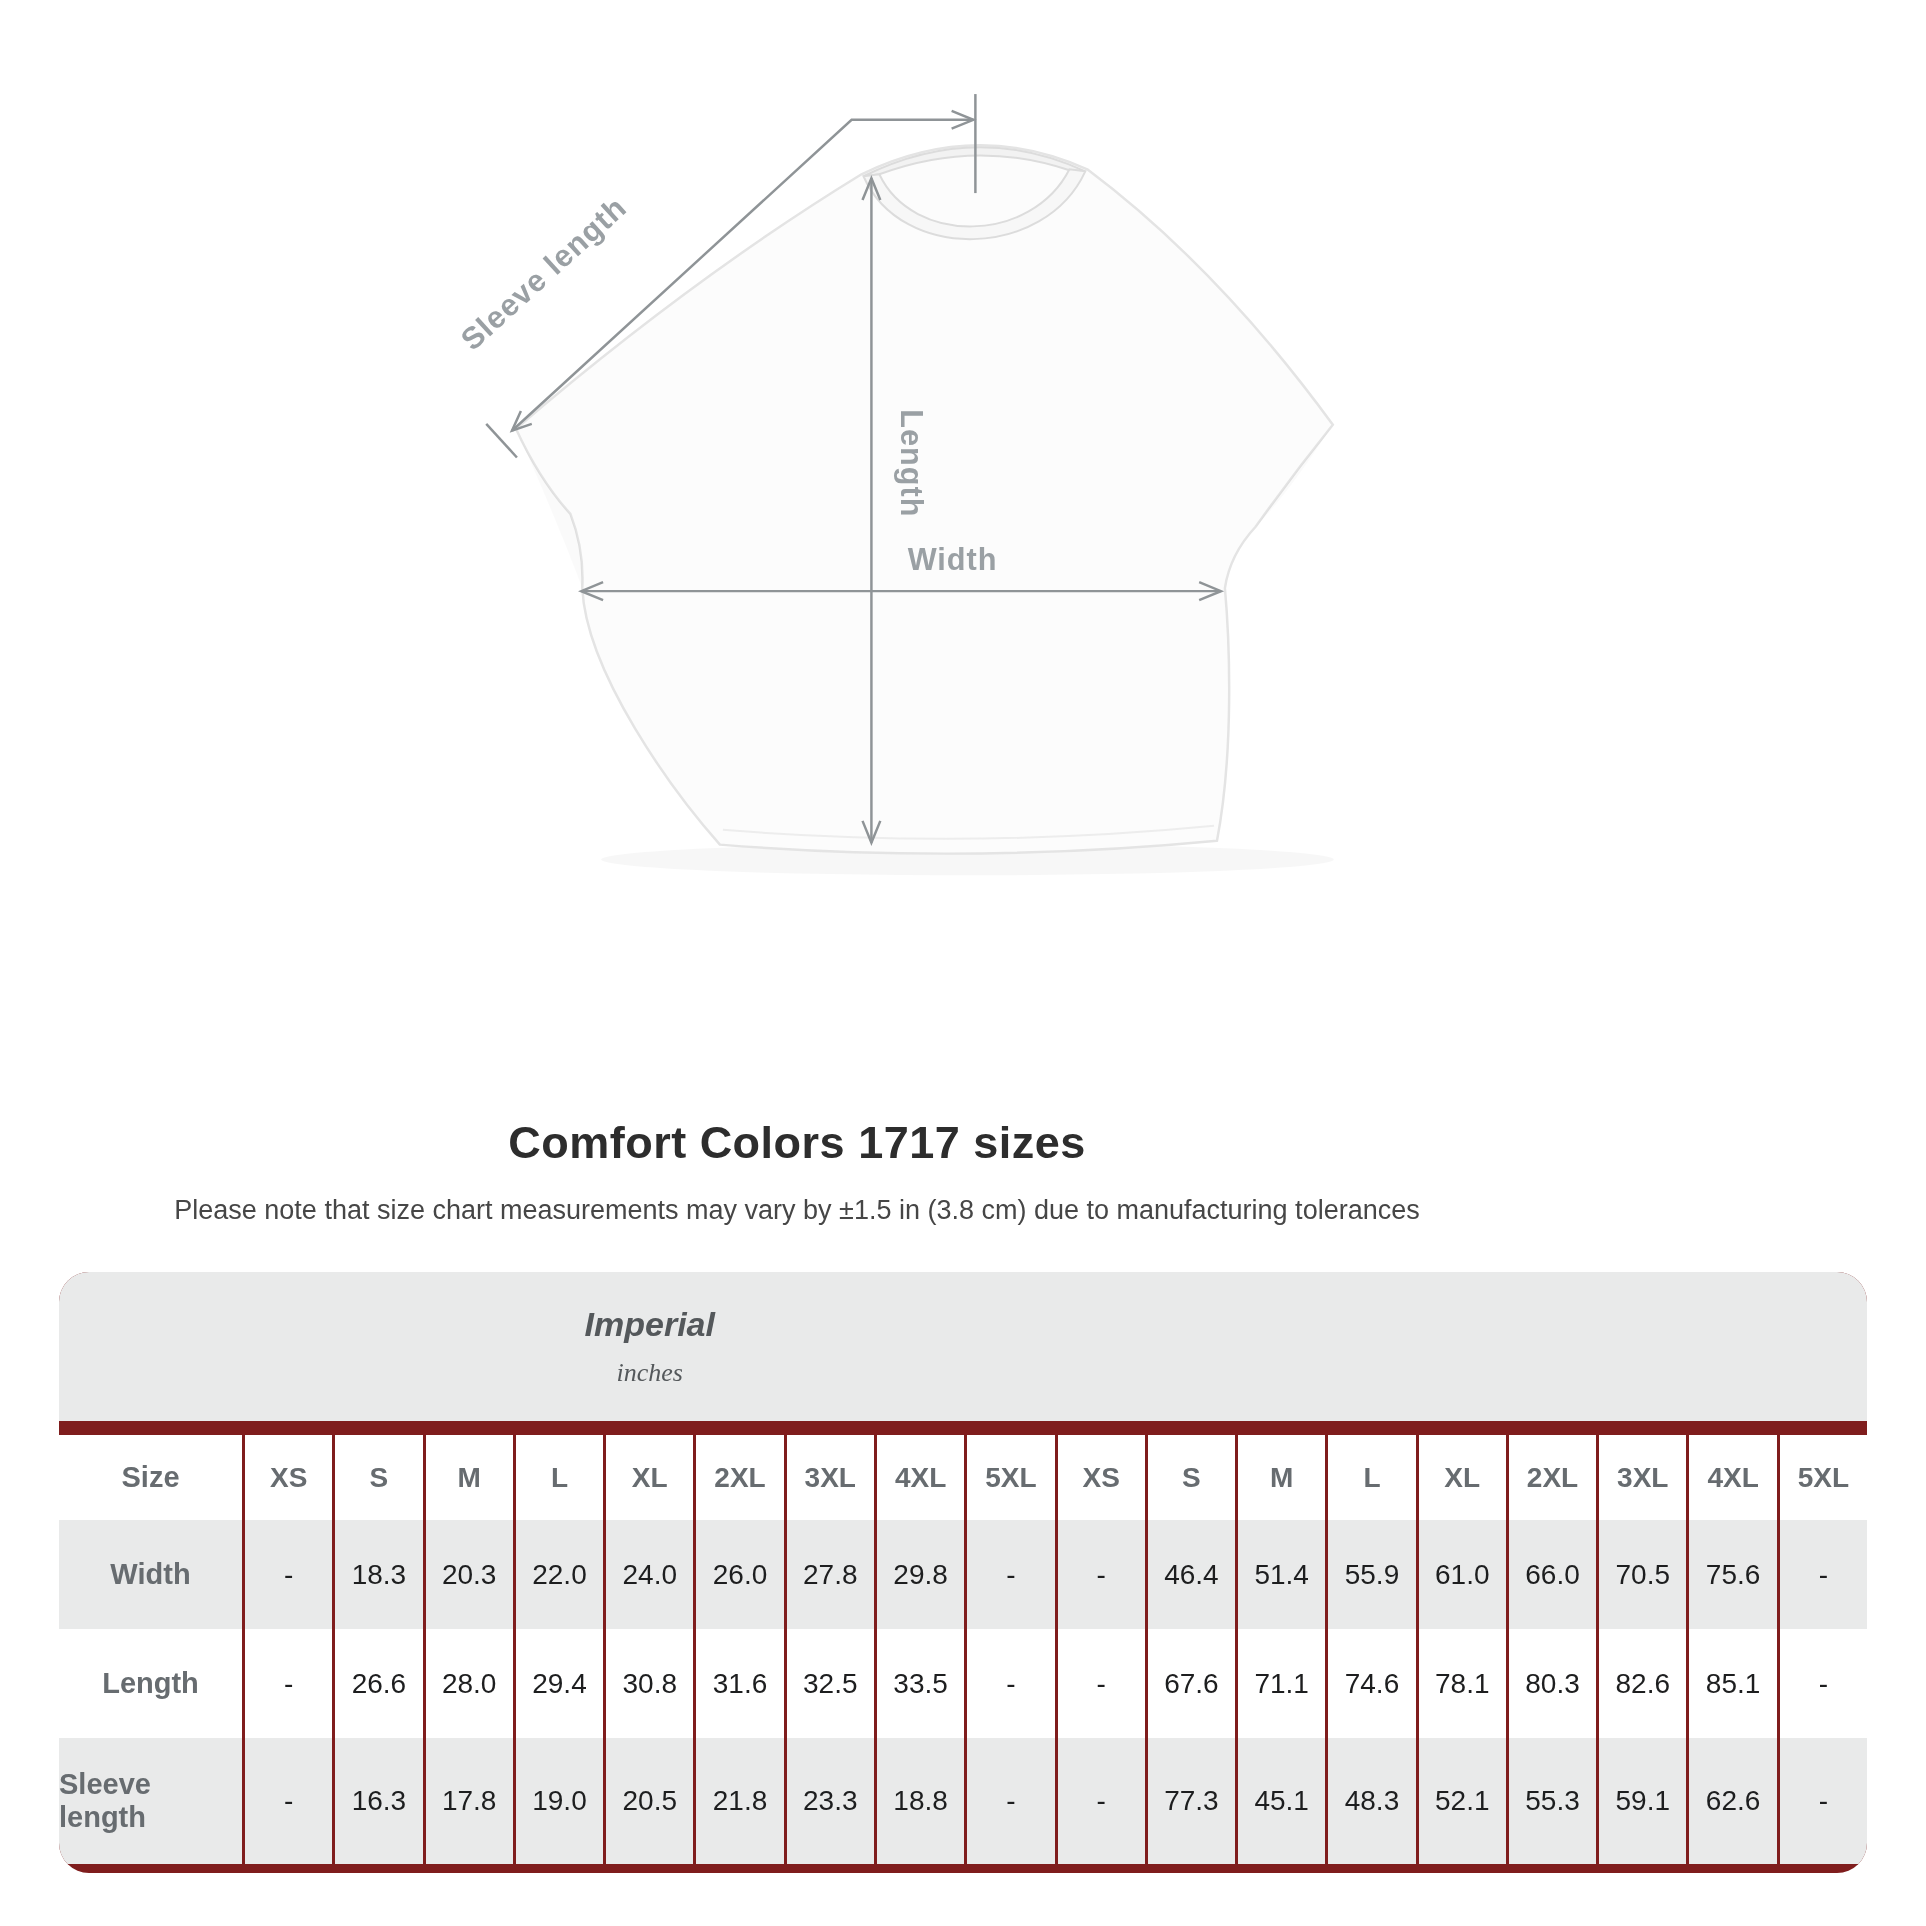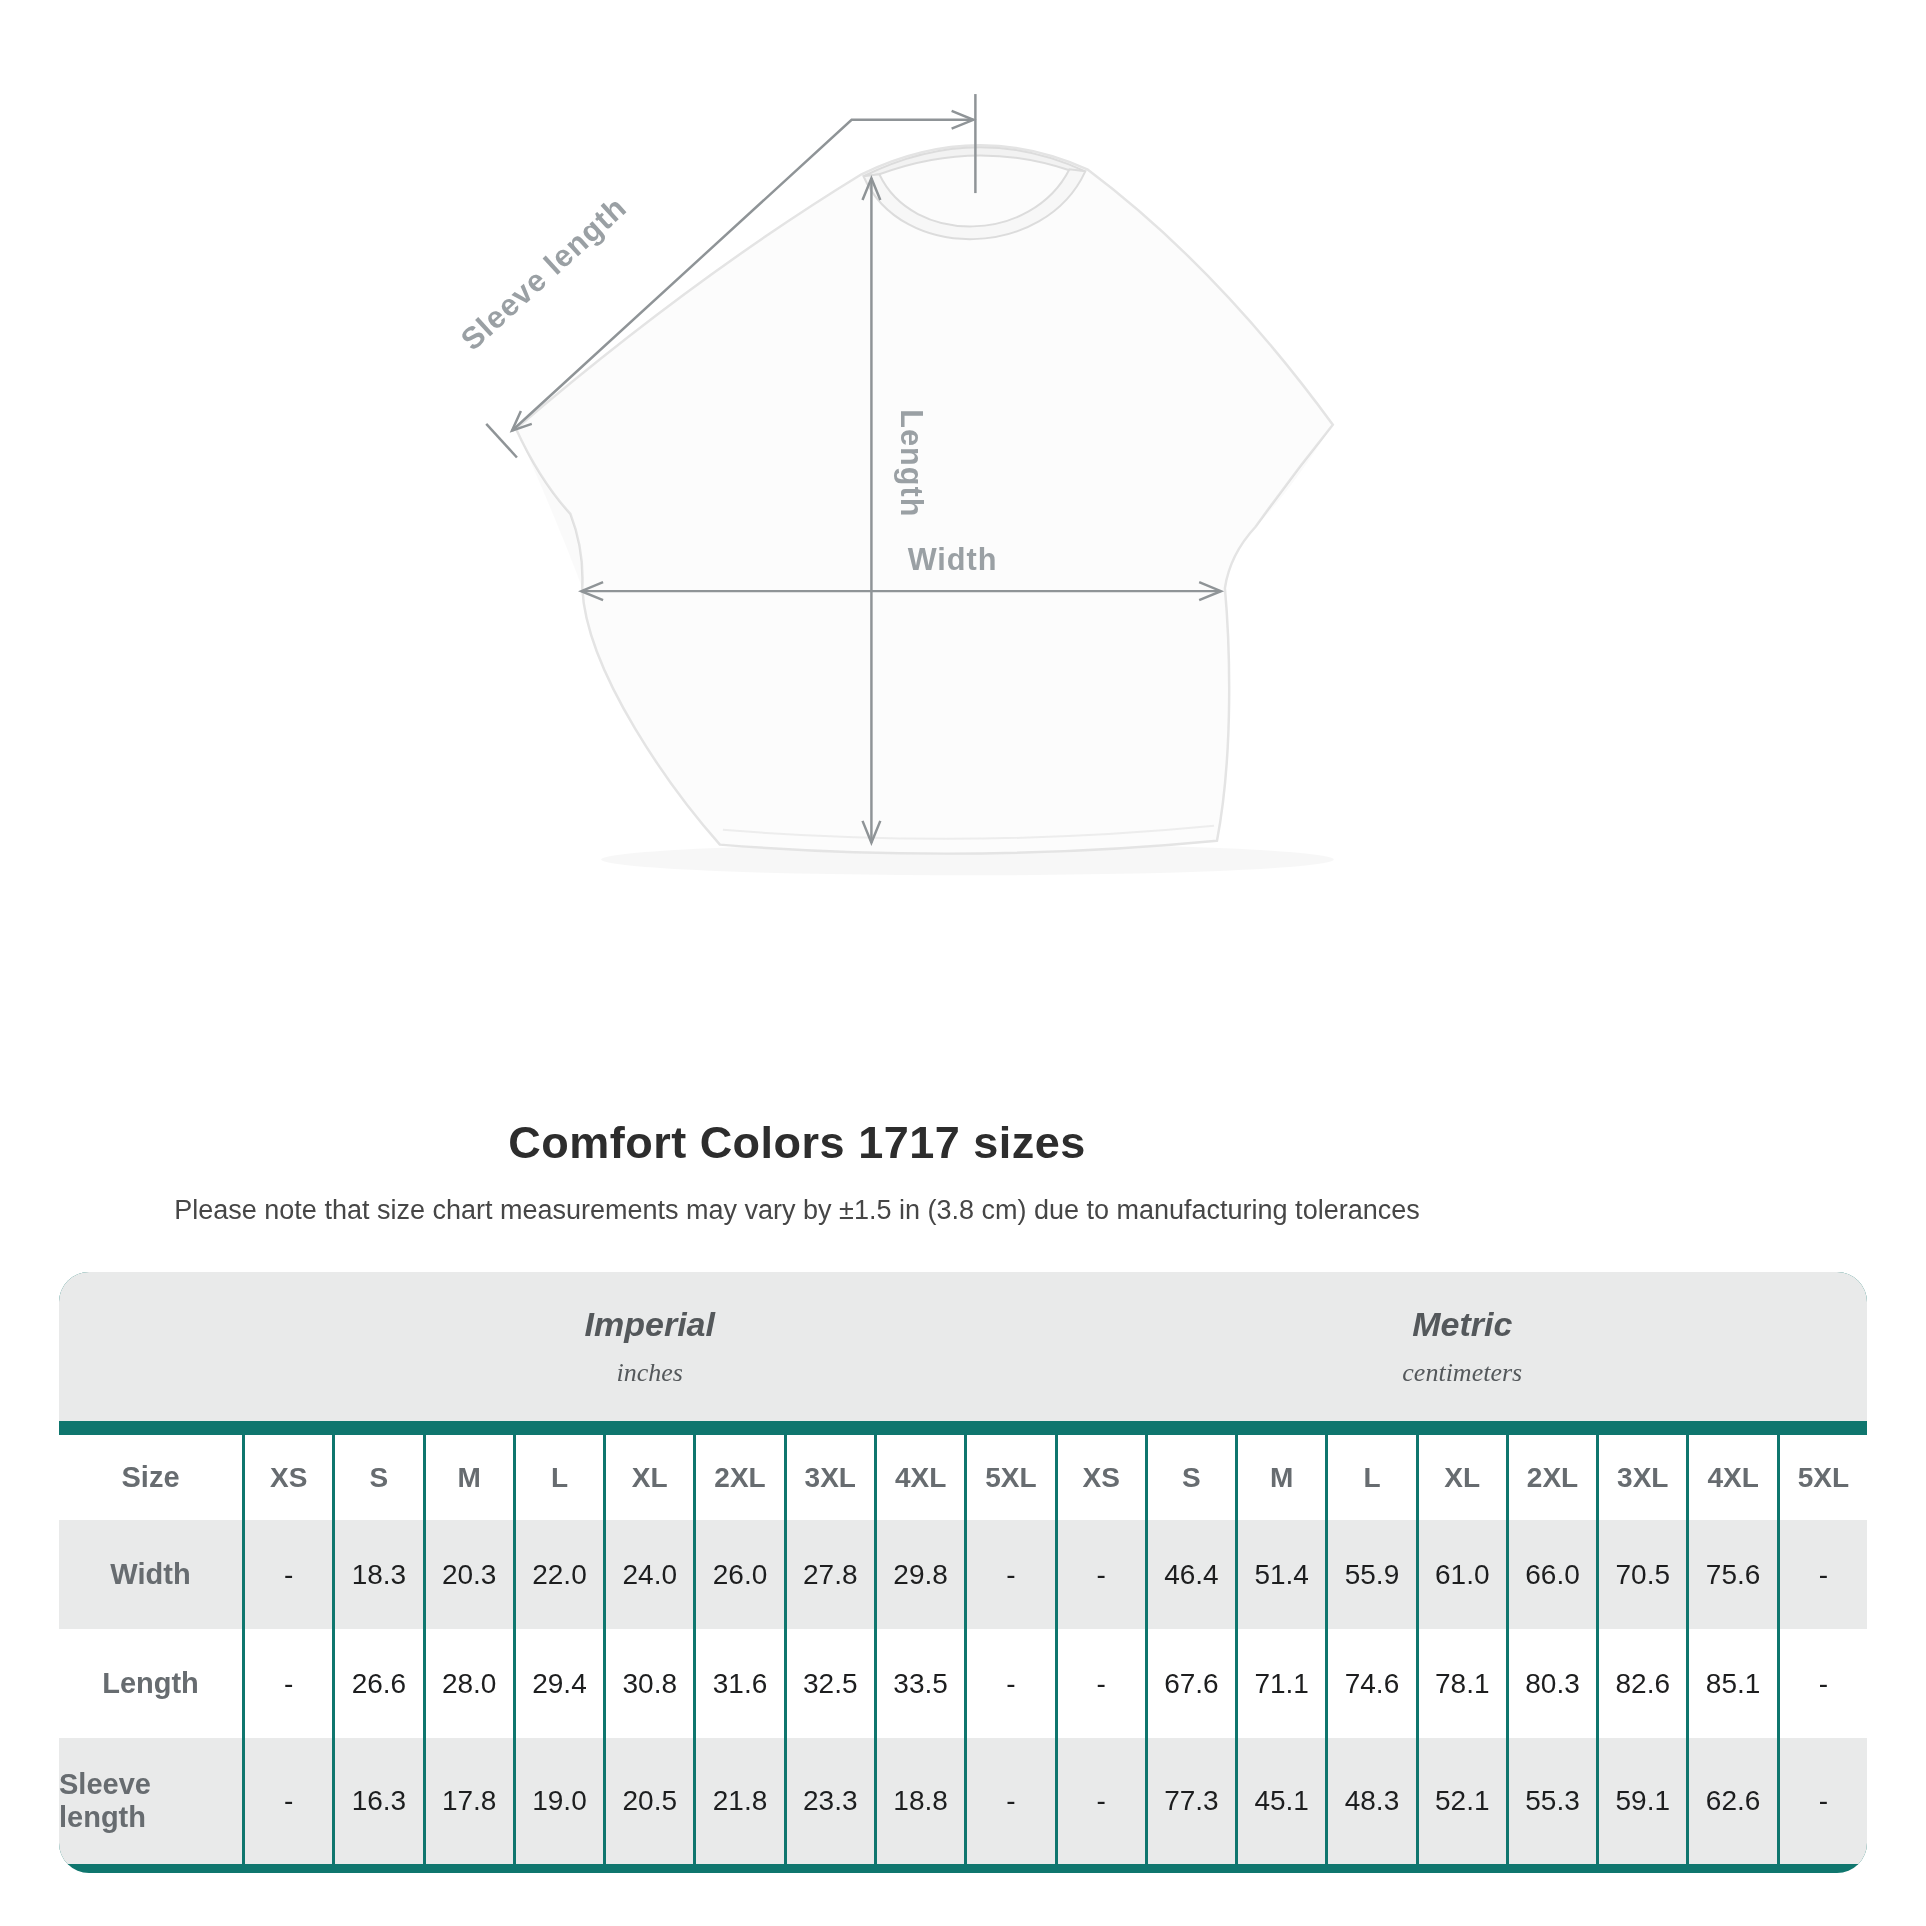--- a/index.html
+++ b/index.html
@@ -14,21 +14,21 @@
     font-family:"Liberation Sans","DejaVu Sans",sans-serif;
     font-weight:bold;font-size:31px;fill:#9aa0a4;letter-spacing:1px;
   }
   
   .heading{position:absolute;top:1117px;left:0;width:1594px;text-align:center;}
   .heading h1{margin:0;font-size:45px;font-weight:bold;color:#2d2d2d;letter-spacing:0.5px;}
   .heading p{margin:26px 0 0 0;font-size:27px;color:#464646;}
   
   .table-card{
     position:absolute;top:1272px;left:59px;width:1808px;height:601px;
-    background:#0f766e;border-radius:30px;overflow:hidden;
+    background:#7f1d1d;border-radius:30px;overflow:hidden;
   }
   .unit-band{
     height:149px;background:#e9eaea;display:grid;
     grid-template-columns:183px repeat(18,1fr);column-gap:3px;
   }
   .unit-head{grid-row:1;display:flex;flex-direction:column;align-items:center;justify-content:center;}
   .unit-head.imperial{grid-column:2 / span 9;}
   .unit-head.metric{grid-column:11 / span 9;}
   .unit-head .u-label{font-size:34px;font-weight:bold;font-style:italic;color:#54585b;}
   .unit-head .u-sub{font-size:26px;font-style:italic;color:#54585b;margin-top:14px;font-family:Liberation Serif, serif;}
@@ -108,24 +108,20 @@
 <div class="heading">
   <h1>Comfort Colors 1717 sizes</h1>
   <p>Please note that size chart measurements may vary by ±1.5 in (3.8 cm) due to manufacturing tolerances</p>
 </div>
 
 <div class="table-card">
   <div class="unit-band">
     <div class="unit-head imperial">
       <div class="u-label">Imperial</div>
       <div class="u-sub">inches</div>
-    </div>
-    <div class="unit-head metric">
-      <div class="u-label">Metric</div>
-      <div class="u-sub">centimeters</div>
     </div>
   </div>
   <div id="size-table-grid">
       <div class="t-row h-size">
         <div class="t-cell lab">Size</div>
         <div class="t-cell colhead">XS</div>
         <div class="t-cell colhead">S</div>
         <div class="t-cell colhead">M</div>
         <div class="t-cell colhead">L</div>
         <div class="t-cell colhead">XL</div>

